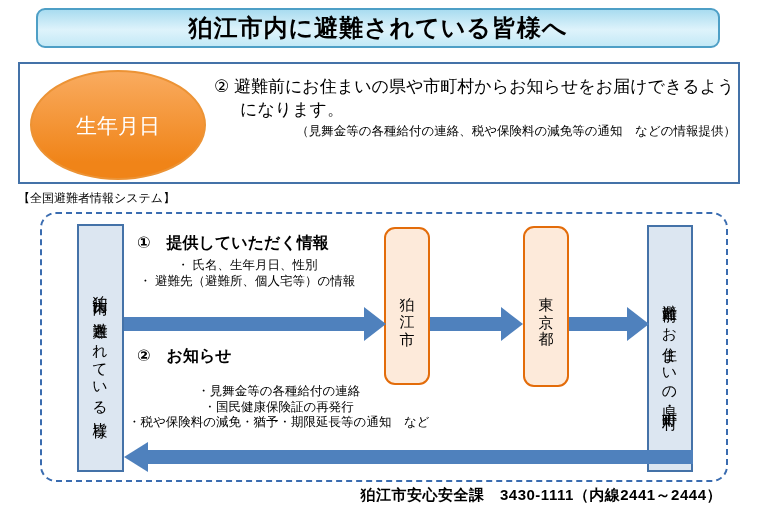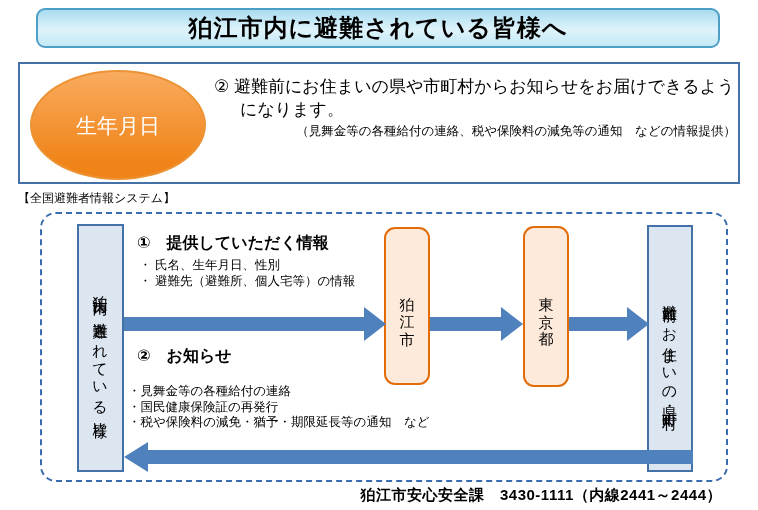--- a/index.html
+++ b/index.html
@@ -50,21 +50,21 @@
     writing-mode:vertical-rl;text-orientation:upright;
     font-size:15px;letter-spacing:17px;line-height:42px;
     display:flex;align-items:center;justify-content:center;z-index:1;
     padding-top:8px;box-sizing:border-box;
   }
   .obox.city{left:342px;top:13px;width:46px;height:158px;}
   .obox.pref{left:481px;top:12px;width:46px;height:161px;}
   .sec-heading{position:absolute;font-size:16px;font-weight:bold;z-index:1;}
   .sec-heading.s1{left:95px;top:19px;}
   .sec-heading.s2{left:95px;top:132px;}
-  .bullets{position:absolute;font-size:12.5px;line-height:15.5px;z-index:1;}
+  .bullets{position:absolute;font-size:12.5px;line-height:15.5px;z-index:1;text-align:center;}
   .bullets.s1{left:97px;top:44px;}
   .bullets.s2{left:86px;top:170px;}
   
   .arrow{position:absolute;z-index:2;}
   .arrow .shaft{position:absolute;background:#4f81bd;}
   .arrow .head{position:absolute;width:0;height:0;}
   .a-r{top:93px;height:34px;}
   .a-r .shaft{top:10px;height:14px;left:0;}
   .a-r .head{top:0;border-top:17px solid transparent;border-bottom:17px solid transparent;border-left:22px solid #4f81bd;}
   .a1{left:82px;width:262px;} .a1 .shaft{width:241px;} .a1 .head{left:240px;}

